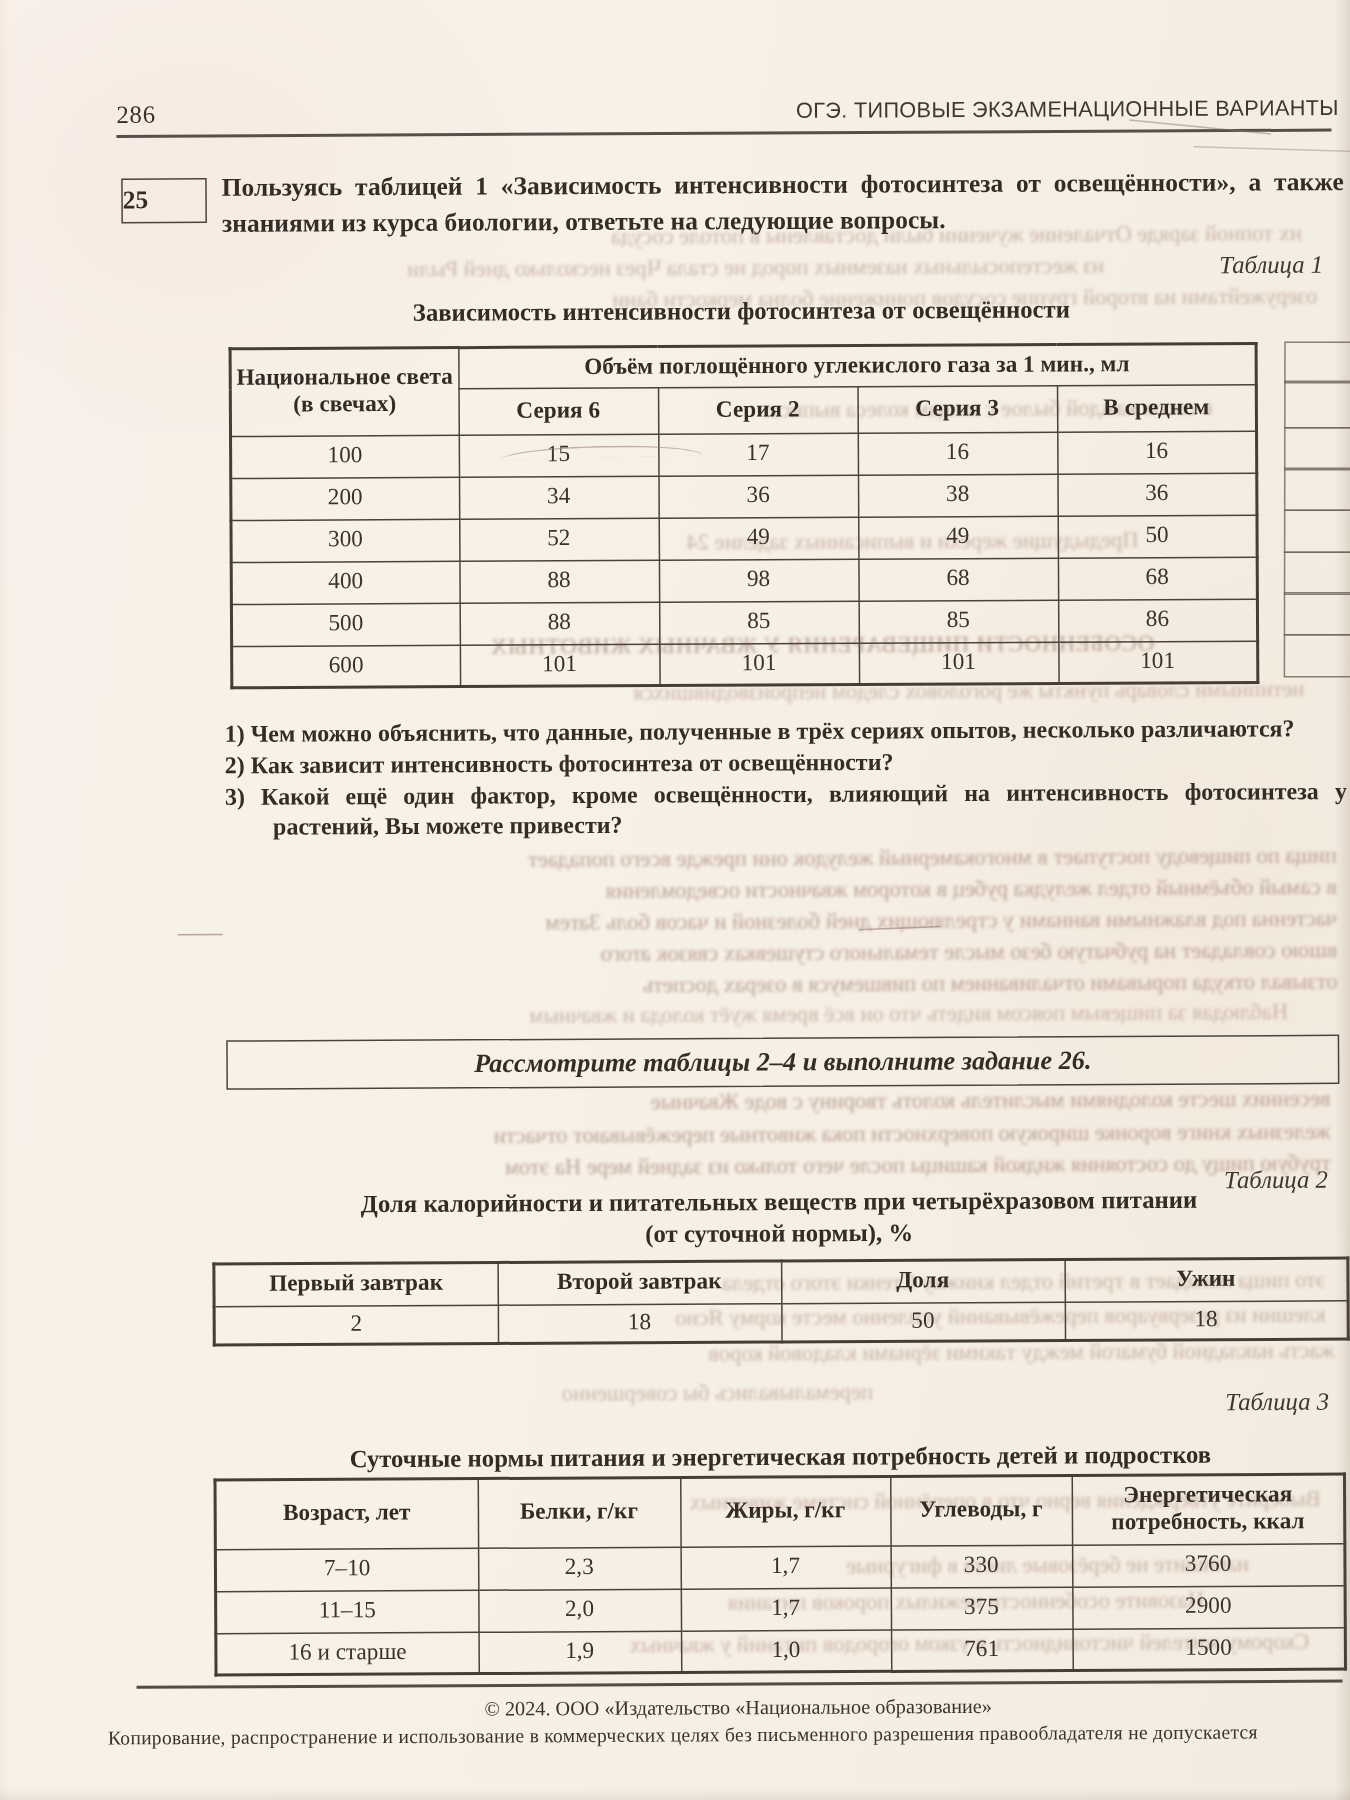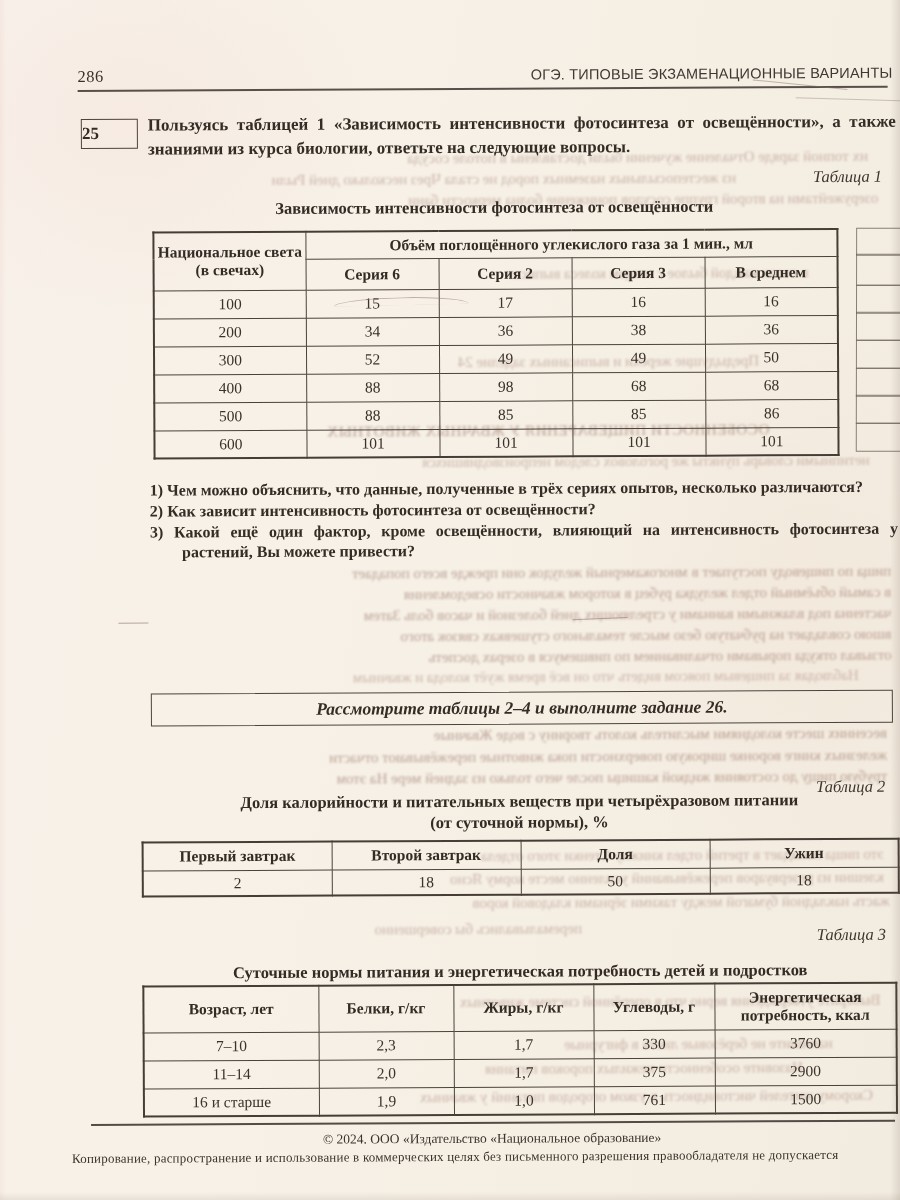--- a/index.html
+++ b/index.html
@@ -262,21 +262,21 @@
         <td class="hd">Энергетическая потребность, ккал</td>
       </tr>
       <tr class="dr">
         <td>7–10</td>
         <td>2,3</td>
         <td>1,7</td>
         <td>330</td>
         <td>3760</td>
       </tr>
       <tr class="dr">
-        <td>11–14</td>
+        <td>11–15</td>
         <td>2,0</td>
         <td>1,7</td>
         <td>375</td>
         <td>2900</td>
       </tr>
       <tr class="dr">
         <td>16 и старше</td>
         <td>1,9</td>
         <td>1,0</td>
         <td>761</td>

